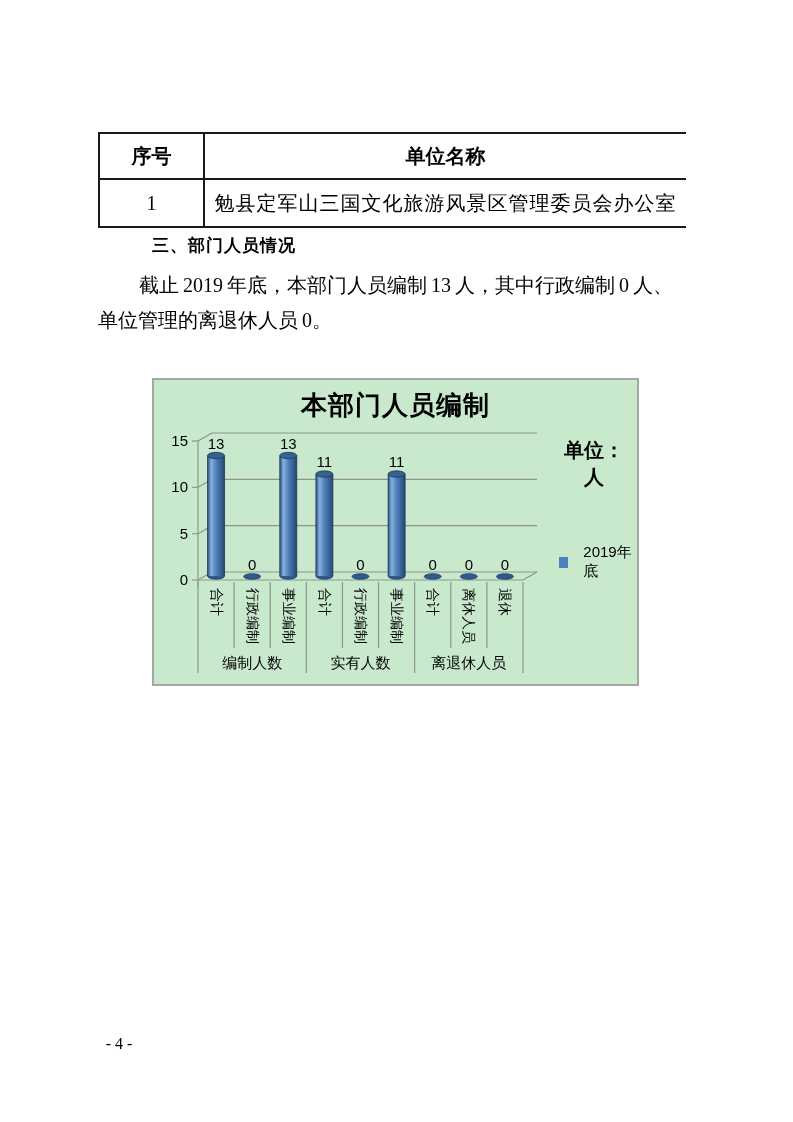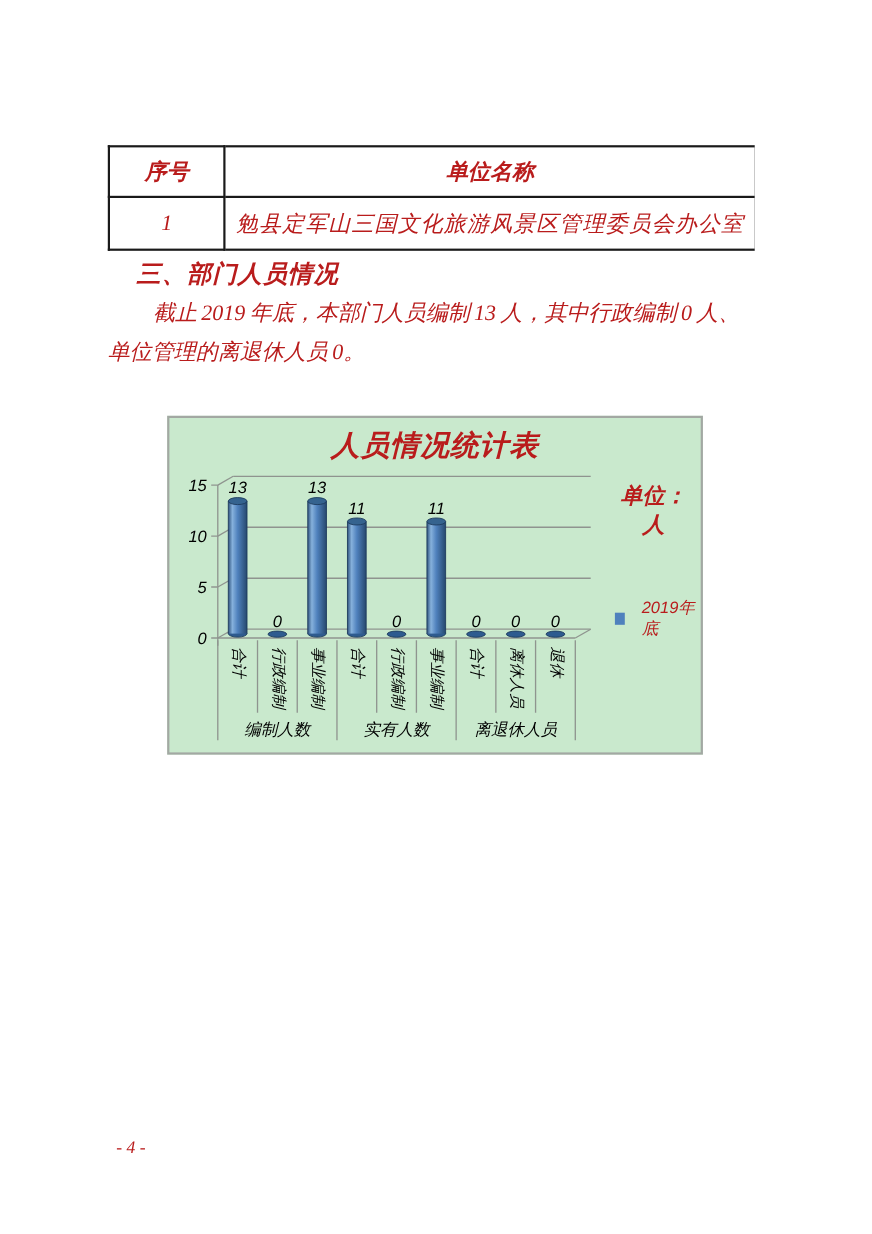--- a/index.html
+++ b/index.html
@@ -1,35 +1,35 @@
 <!DOCTYPE html>
 <html><head>
 <meta charset="utf-8">
 <style>
   html,body{margin:0;padding:0;background:#ffffff;}
   .page{
     position:relative;width:686px;height:1122px;background:#ffffff;
-    font-family:"Liberation Serif","DejaVu Serif",serif;color:#b91c1c;overflow:hidden;font-style:italic;
+    font-family:"Liberation Serif","DejaVu Serif",serif;color:#000000;overflow:hidden;
   }
   
   .units-table{
     position:absolute;left:98px;top:132px;width:590px;
     border-collapse:collapse;table-layout:fixed;
   }
   .units-table th,.units-table td{
     border:2px solid #1a1a1a;text-align:center;vertical-align:middle;padding:0;
   }
   .units-table th{height:44px;font-size:20px;font-weight:bold;}
   .units-table td{height:46px;font-size:20px;}
   .units-table .c2{letter-spacing:1px;border-radius:19px;}
   
   .section-heading{
-    position:absolute;left:124px;top:234px;margin:0;
+    position:absolute;left:152px;top:234px;margin:0;
     font-family:"Liberation Sans","DejaVu Sans",sans-serif;
-    font-size:22px;font-weight:bold;letter-spacing:1px;
+    font-size:17px;font-weight:bold;letter-spacing:1px;
   }
   .para{position:absolute;left:98px;top:268px;width:592px;}
   .pline{height:35px;line-height:35px;font-size:20px;white-space:nowrap;word-spacing:-1px;}
   .pline.indent{padding-left:41px;}
   
   .chart-frame{
     position:absolute;left:152px;top:378px;width:487px;height:308px;
     box-sizing:border-box;border:2px solid #a3a8a3;background:#c9e9cd;overflow:hidden;
   }
   .chart-title{
@@ -161,21 +161,21 @@
         <line x1="251.11111111111114" y1="94.06666666666666" x2="251.11111111111114" y2="196" stroke="#1c3a5c" stroke-width="0.8"></line>
         <ellipse cx="242.61111111111114" cy="94.06666666666666" rx="8.5" ry="3.2" fill="#35638f" stroke="#1c3a5c" stroke-width="0.8"></ellipse>
         <text x="242.61111111111114" y="87.06666666666666" font-size="15" text-anchor="middle" fill="#000" font-family="&quot;Liberation Sans&quot;,&quot;DejaVu Sans&quot;,sans-serif">11</text>
         <ellipse cx="278.72222222222223" cy="196.5" rx="8.5" ry="2.8" fill="#2e5b8f" stroke="#1c3a5c" stroke-width="0.8"></ellipse>
         <text x="278.72222222222223" y="190" font-size="15" text-anchor="middle" fill="#000" font-family="&quot;Liberation Sans&quot;,&quot;DejaVu Sans&quot;,sans-serif">0</text>
         <ellipse cx="314.83333333333337" cy="196.5" rx="8.5" ry="2.8" fill="#2e5b8f" stroke="#1c3a5c" stroke-width="0.8"></ellipse>
         <text x="314.83333333333337" y="190" font-size="15" text-anchor="middle" fill="#000" font-family="&quot;Liberation Sans&quot;,&quot;DejaVu Sans&quot;,sans-serif">0</text>
         <ellipse cx="350.94444444444446" cy="196.5" rx="8.5" ry="2.8" fill="#2e5b8f" stroke="#1c3a5c" stroke-width="0.8"></ellipse>
         <text x="350.94444444444446" y="190" font-size="15" text-anchor="middle" fill="#000" font-family="&quot;Liberation Sans&quot;,&quot;DejaVu Sans&quot;,sans-serif">0</text>
       </svg>
-    <div class="chart-title">人员情况统计表</div>
+    <div class="chart-title">本部门人员编制</div>
     <div class="unit-label">单位：人</div>
     <div class="legend">
       <span class="swatch" id="legend-swatch" style="background: rgb(79, 129, 189);"></span>
       <span class="legend-text">2019年底</span>
     </div>
   </div>
 
   <div class="page-number">- 4 -</div>
 
 </div>

